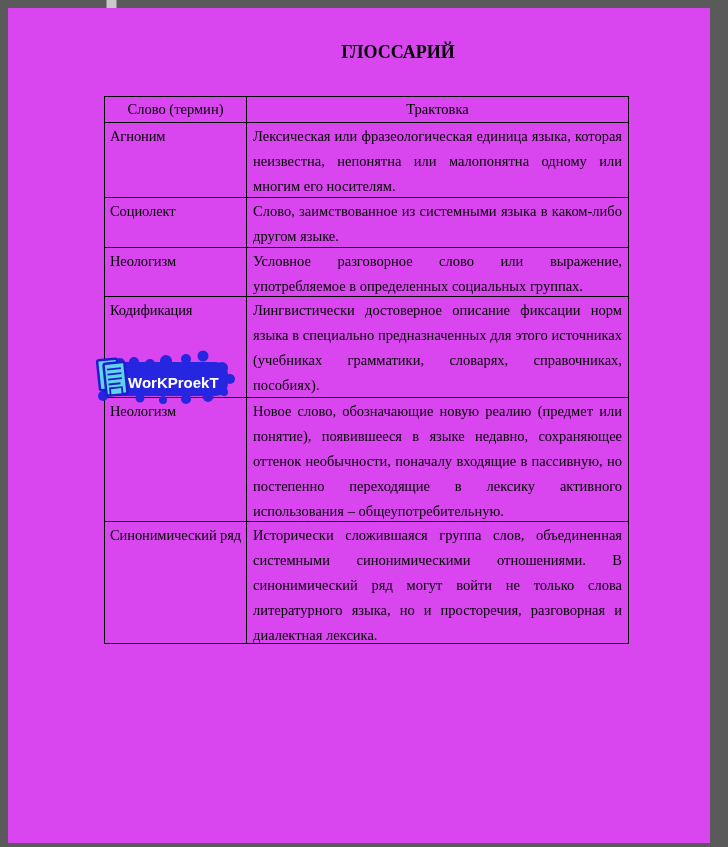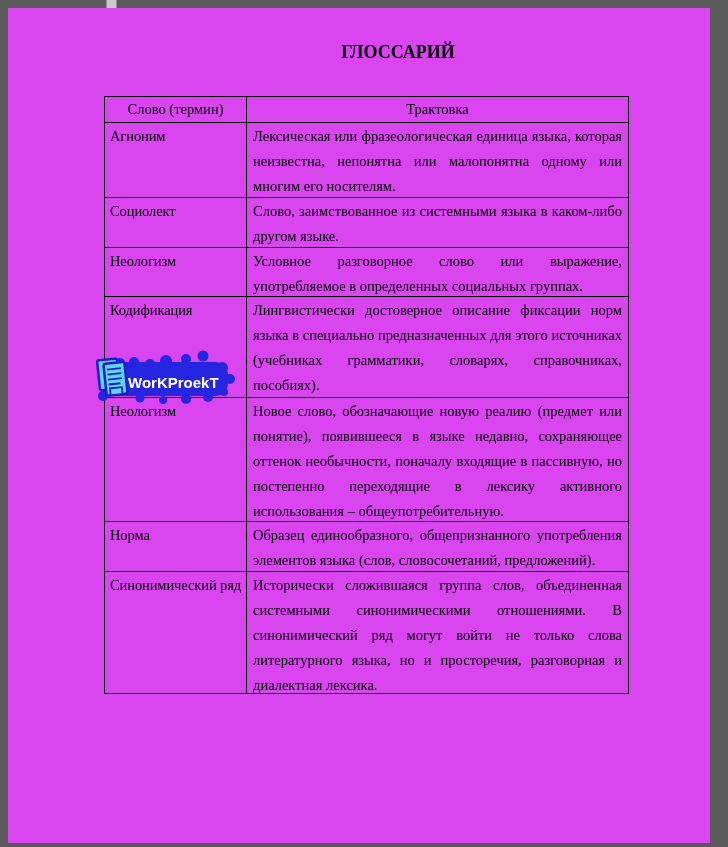--- a/index.html
+++ b/index.html
@@ -94,28 +94,20 @@
           </td>
     </tr>
     <tr style="height:124px">
       <td>
             <div class="cellc term-c" style="max-height:121px">Неологизм</div>
           </td>
       <td>
             <div class="cellc def" style="max-height:122px">Новое слово, обозначающие новую реалию (предмет или понятие), появившееся в языке недавно, сохраняющее оттенок необычности, поначалу входящие в пассивную, но постепенно переходящие в лексику активного использования – общеупотребительную.</div>
           </td>
     </tr>
-    <tr style="height:50px">
-      <td>
-            <div class="cellc term-c" style="max-height:47px">Норма</div>
-          </td>
-      <td>
-            <div class="cellc def" style="max-height:48px">Образец единообразного, общепризнанного употребления элементов языка (слов, словосочетаний, предложений).</div>
-          </td>
-    </tr>
     <tr style="height:122px">
       <td>
             <div class="cellc term-c" style="max-height:119px">Синонимический ряд</div>
           </td>
       <td>
             <div class="cellc def" style="max-height:120px">Исторически сложившаяся группа слов, объединенная системными синонимическими отношениями. В синонимический ряд могут войти не только слова литературного языка, но и просторечия, разговорная и диалектная лексика.</div>
           </td>
     </tr>
   </tbody>
     </table>

